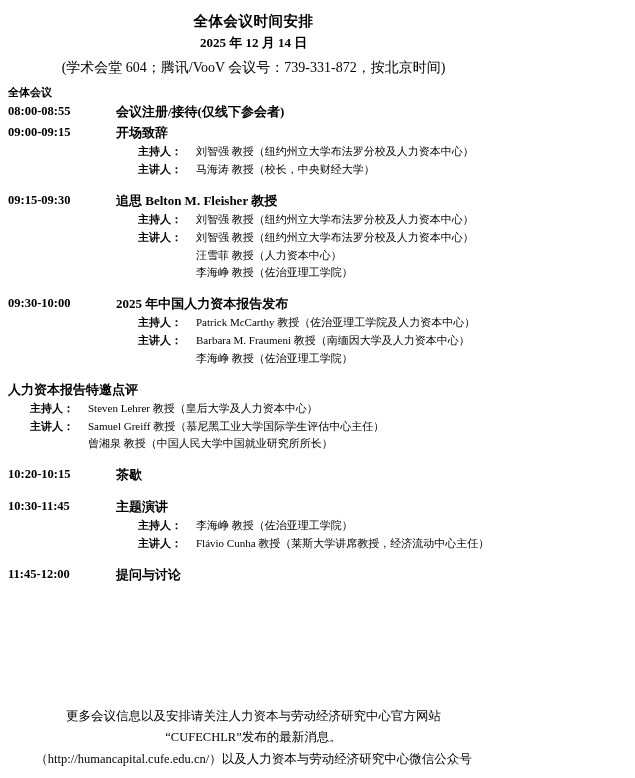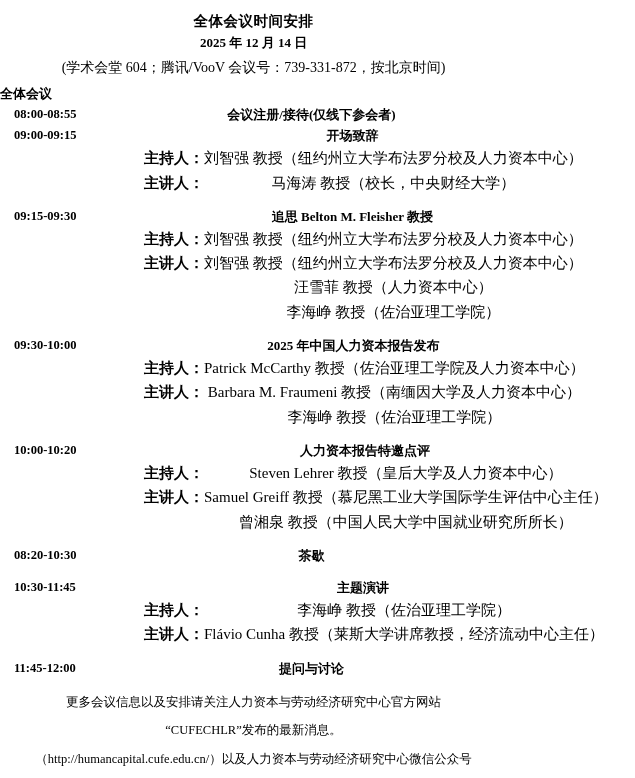--- a/index.html
+++ b/index.html
@@ -36,67 +36,66 @@
     font-weight: bold;
     font-size: 13px;
     line-height: 1.7;
   }
   .venue {
     font-size: 14px;
     line-height: 1.9;
   }
   .section-label {
     font-weight: bold;
-    font-size: 13px;
-    padding-left: 0;
+    font-size: 11px;
+    padding-left: 8px;
     margin-top: 4px;
     margin-bottom: 1px;
   }
   .agenda {
     padding-left: 8px;
     padding-right: 6px;
   }
   .row {
     display: flex;
     align-items: flex-start;
-    margin-left: 6px;
   }
   .row + .row {
     margin-top: 0px;
   }
   .block-gap {
     height: 11px;
   }
   .time {
     width: 108px;
     flex: 0 0 108px;
     font-weight: bold;
     font-size: 12.5px;
     line-height: 1.62;
     white-space: nowrap;
   }
   .body-col {
     flex: 1 1 auto;
-    text-align: center;
   }
   .item-title {
     font-weight: bold;
     font-size: 13px;
     line-height: 1.62;
   }
   .detail-list {
     margin: 0;
     padding: 0;
   }
   .detail {
     display: flex;
     align-items: flex-start;
     line-height: 1.62;
-    font-size: 15px;
+    font-size: 11px;
     padding-left: 22px;
+    gap: 14px;
   }
   .role {
     font-weight: bold;
     white-space: nowrap;
     flex: 0 0 auto;
   }
   .person {
     flex: 1 1 auto;
     white-space: nowrap;
   }
@@ -108,21 +107,20 @@
     left: 0;
     right: 0;
     bottom: 8px;
     text-align: center;
     font-size: 12.5px;
     line-height: 1.72;
     padding: 0 18px;
   }
   .footer div {
     white-space: nowrap;
-    margin-top: 7px;
   }
   .footer .l1 { text-indent: 0; }
 </style>
 </head>
 <body>
 
 <div class="page">
 
   <div class="header">
     <div class="title">全体会议时间安排</div>
@@ -204,21 +202,20 @@
             <span class="role">主讲人：</span>
             <span class="person">李海峥 教授（佐治亚理工学院）</span>
           </div>
         </div>
       </div>
     </div>
 
     <div class="block-gap"></div>
 
     <div class="row">
-      <div class="time">10:00-10:20</div>
       <div class="body-col">
         <div class="item-title">人力资本报告特邀点评</div>
         <div class="detail-list">
           <div class="detail">
             <span class="role">主持人：</span>
             <span class="person">Steven Lehrer 教授（皇后大学及人力资本中心）</span>
           </div>
           <div class="detail">
             <span class="role">主讲人：</span>
             <span class="person">Samuel Greiff 教授（慕尼黑工业大学国际学生评估中心主任）</span>
@@ -227,21 +224,21 @@
             <span class="role">主讲人：</span>
             <span class="person">曾湘泉 教授（中国人民大学中国就业研究所所长）</span>
           </div>
         </div>
       </div>
     </div>
 
     <div class="block-gap"></div>
 
     <div class="row">
-      <div class="time">08:20-10:30</div>
+      <div class="time">10:20-10:15</div>
       <div class="body-col">
         <div class="item-title">茶歇</div>
       </div>
     </div>
 
     <div class="block-gap"></div>
 
     <div class="row">
       <div class="time">10:30-11:45</div>
       <div class="body-col">

